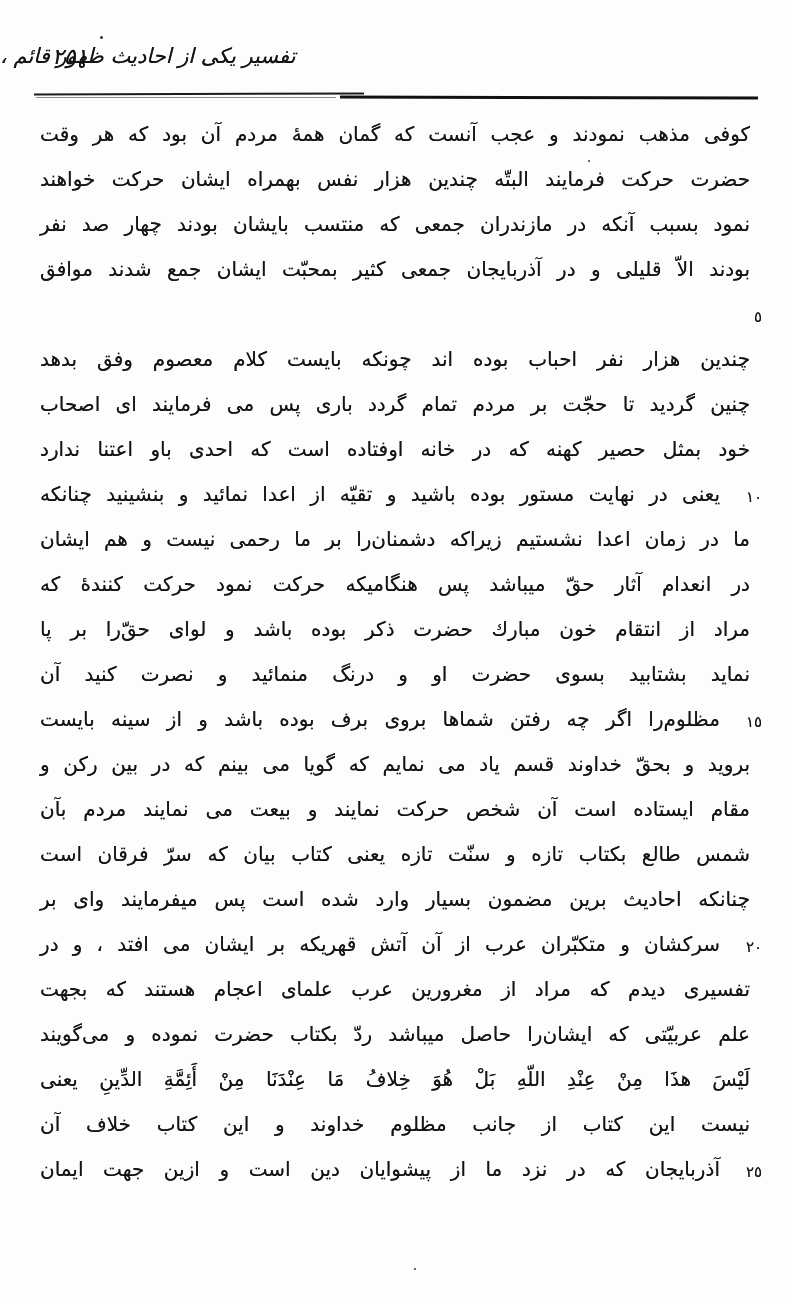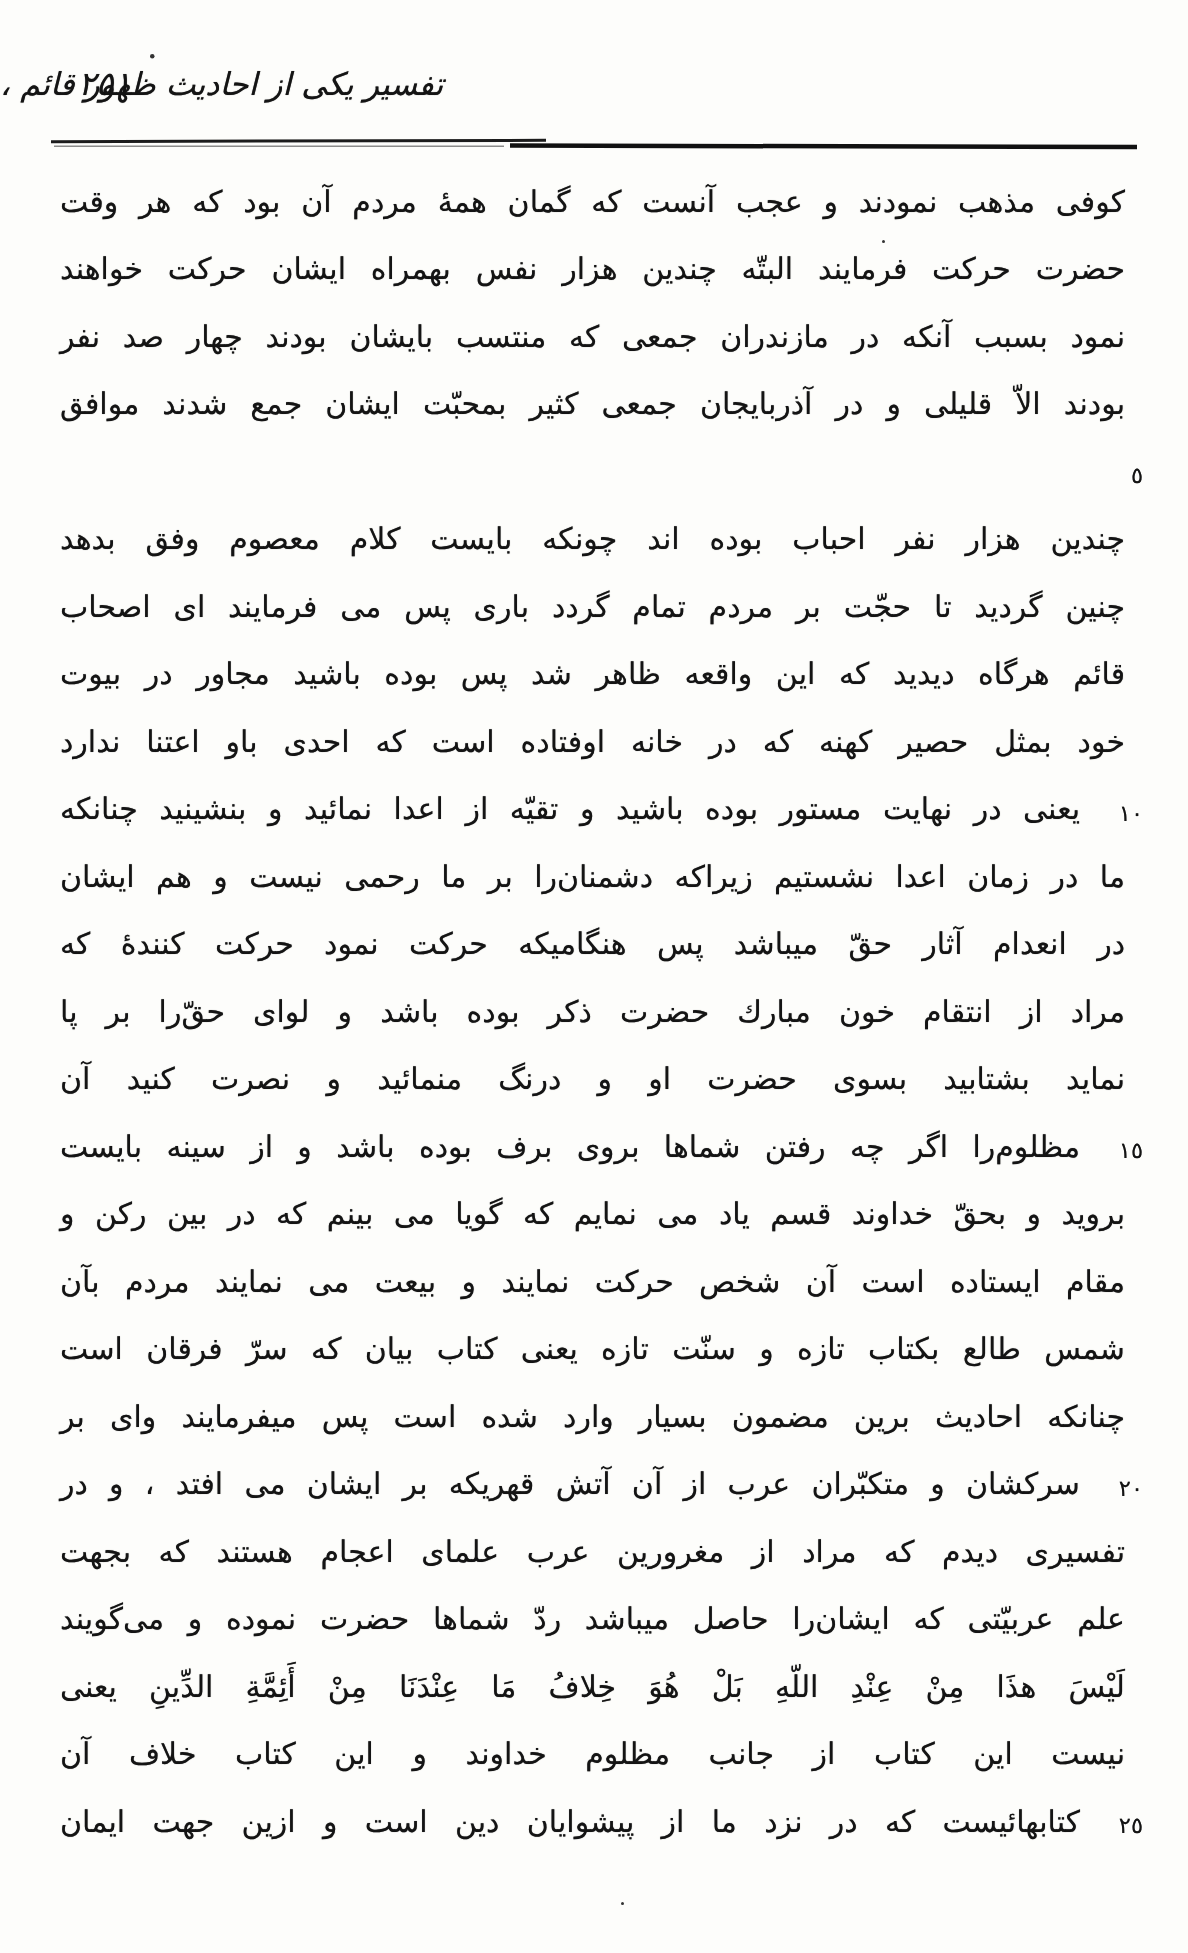--- a/index.html
+++ b/index.html
@@ -105,36 +105,35 @@
   </div>
 
   <div class="bodytext" id="body-lines">
       <div class="line"><span>كوفى مذهب نمودند و عجب آنست كه گمان همهٔ مردم آن بود كه هر وقت</span></div>
       <div class="line"><span>حضرت حركت فرمايند البتّه چندين هزار نفس بهمراه ايشان حركت خواهند</span></div>
       <div class="line"><span>نمود بسبب آنكه در مازندران جمعى كه منتسب بايشان بودند چهار صد نفر</span></div>
       <div class="line"><span>بودند الاّ قليلى و در آذربايجان جمعى كثير بمحبّت ايشان جمع شدند موافق</span></div>
       <div class="line numbered"><span class="lnum">٥</span></div>
       <div class="line"><span>چندين هزار نفر احباب بوده اند چونكه بايست كلام معصوم وفق بدهد</span></div>
       <div class="line"><span>چنين گرديد تا حجّت بر مردم تمام گردد بارى پس مى فرمايند اى اصحاب</span></div>
-      <div class="line"><span>قائم هرگاه ديديد كه اين واقعه ظاهر شد پس بوده باشيد مجاور در بيوت</span></div>
       <div class="line"><span>خود بمثل حصير كهنه كه در خانه اوفتاده است كه احدى باو اعتنا ندارد</span></div>
       <div class="line numbered"><span class="lnum">١٠</span><span>يعنى در نهايت مستور بوده باشيد و تقيّه از اعدا نمائيد و بنشينيد چنانكه</span></div>
       <div class="line"><span>ما در زمان اعدا نشستيم زيراكه دشمنان‌را بر ما رحمى نيست و هم ايشان</span></div>
       <div class="line"><span>در انعدام آثار حقّ ميباشد پس هنگاميكه حركت نمود حركت كنندۀ كه</span></div>
       <div class="line"><span>مراد از انتقام خون مبارك حضرت ذكر بوده باشد و لواى حقّ‌را بر پا</span></div>
       <div class="line"><span>نمايد بشتابيد بسوى حضرت او و درنگ منمائيد و نصرت كنيد آن</span></div>
       <div class="line numbered"><span class="lnum">١٥</span><span>مظلوم‌را اگر چه رفتن شماها بروى برف بوده باشد و از سينه بايست</span></div>
       <div class="line"><span>برويد و بحقّ خداوند قسم ياد مى نمايم كه گويا مى بينم كه در بين ركن و</span></div>
       <div class="line"><span>مقام ايستاده است آن شخص حركت نمايند و بيعت مى نمايند مردم بآن</span></div>
       <div class="line"><span>شمس طالع بكتاب تازه و سنّت تازه يعنى كتاب بيان كه سرّ فرقان است</span></div>
       <div class="line"><span>چنانكه احاديث برين مضمون بسيار وارد شده است پس ميفرمايند واى بر</span></div>
       <div class="line numbered"><span class="lnum">٢٠</span><span>سركشان و متكبّران عرب از آن آتش قهريكه بر ايشان مى افتد ، و در</span></div>
       <div class="line"><span>تفسيرى ديدم كه مراد از مغرورين عرب علماى اعجام هستند كه بجهت</span></div>
-      <div class="line"><span>علم عربيّتى كه ايشان‌را حاصل ميباشد ردّ شماها حضرت نموده و مى‌گويند</span></div>
+      <div class="line"><span>علم عربيّتى كه ايشان‌را حاصل ميباشد ردّ بكتاب حضرت نموده و مى‌گويند</span></div>
       <div class="line"><span>لَيْسَ هذَا مِنْ عِنْدِ اللّهِ بَلْ هُوَ خِلافُ مَا عِنْدَنَا مِنْ أَئِمَّةِ الدِّينِ يعنى</span></div>
       <div class="line"><span>نيست اين كتاب از جانب مظلوم خداوند و اين كتاب خلاف آن</span></div>
-      <div class="line numbered"><span class="lnum">٢٥</span><span>كتابهائيست كه در نزد ما از پيشوايان دين است و ازين جهت ايمان</span></div>
+      <div class="line numbered"><span class="lnum">٢٥</span><span>آذربايجان كه در نزد ما از پيشوايان دين است و ازين جهت ايمان</span></div>
     </div>
 
   <div class="speck s1"></div>
   <div class="speck s2"></div>
   <div class="speck s3"></div>
 </div>
 
 </body></html>

